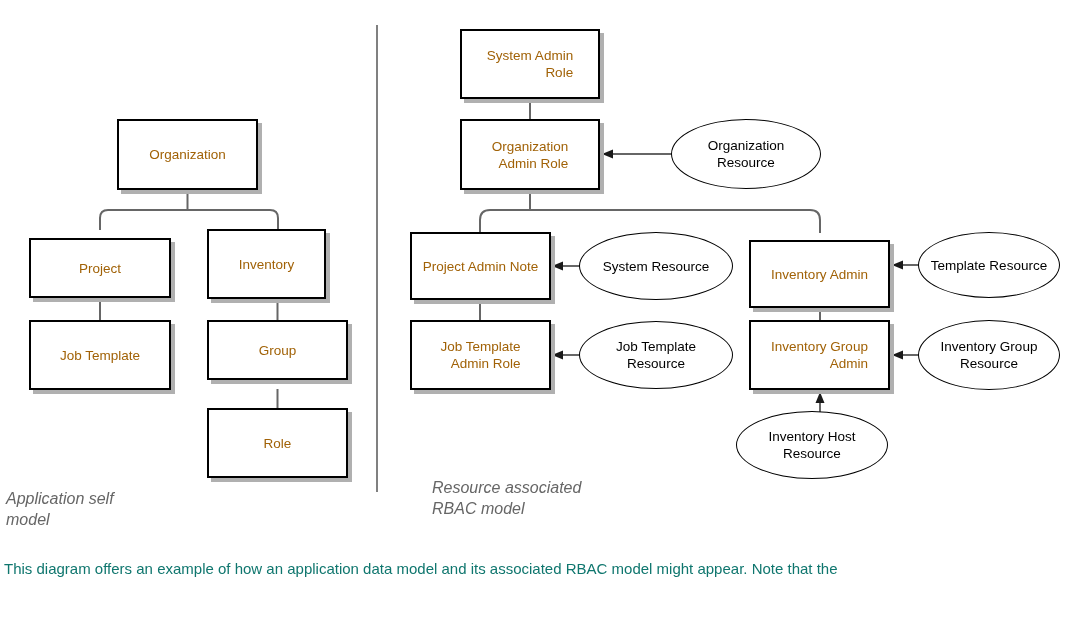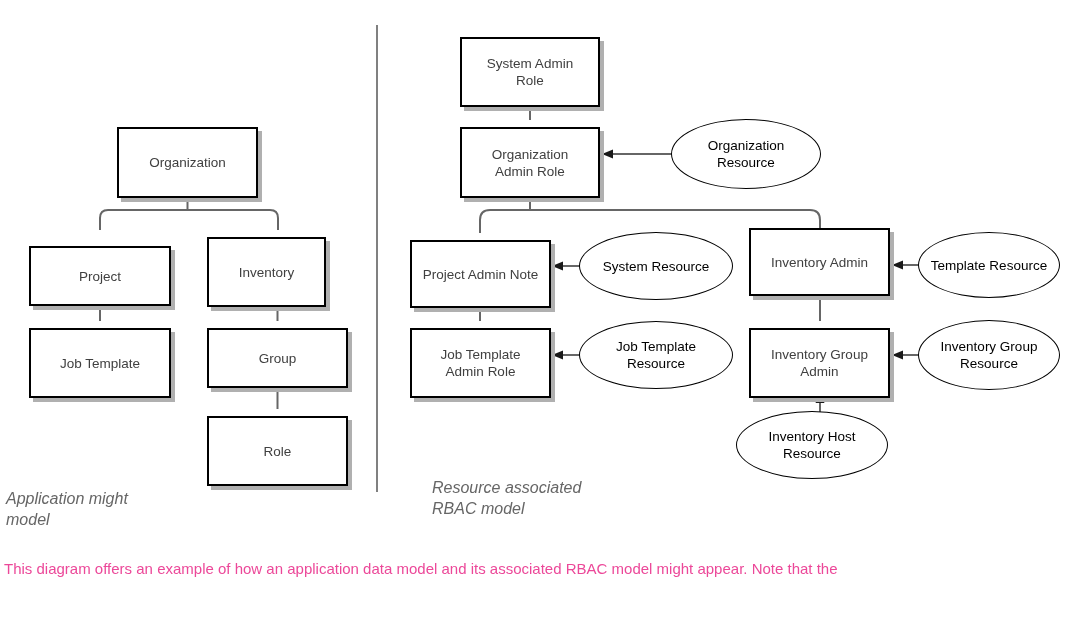--- a/index.html
+++ b/index.html
@@ -18,26 +18,25 @@
   }
   .box {
     position: absolute;
     background: #ffffff;
     border: 2px solid #000000;
     box-shadow: 4px 4px 0 0 #b0b0b0;
     box-sizing: border-box;
     display: flex;
     align-items: center;
     justify-content: center;
-    text-align: center;
+    text-align: right;
     white-space: pre-line;
     font-size: 13.5px;
     line-height: 17px;
-    color: #404040;
-    margin-top: 8px;
+    color: #a16207;
   }
   .ellipse {
     position: absolute;
     background: #ffffff;
     border: 1.5px solid #000000;
     border-radius: 50%;
     box-sizing: border-box;
     display: flex;
     align-items: center;
     justify-content: center;
@@ -54,21 +53,21 @@
     line-height: 21px;
     color: #666666;
     white-space: pre-line;
   }
   .footer {
     position: absolute;
     left: 4px;
     top: 558px;
     font-size: 15px;
     line-height: 22px;
-    color: #ec4899;
+    color: #0f766e;
     white-space: nowrap;
   }
 </style>
 </head>
 <body>
 
 <div class="stage">
 
   <svg class="connector-layer" viewBox="0 0 1078 620" xmlns="http://www.w3.org/2000/svg">
 
@@ -105,29 +104,29 @@
     <polygon points="820,392 815.5,403 824.5,403" fill="#1a1a1a"></polygon>
   </svg>
 
   <div class="box" style="left:117px; top:119px; width:141px; height:71px">Organization</div>
   <div class="box" style="left:29px; top:238px; width:142px; height:60px">Project</div>
   <div class="box" style="left:207px; top:229px; width:119px; height:70px">Inventory</div>
   <div class="box" style="left:29px; top:320px; width:142px; height:70px">Job Template</div>
   <div class="box" style="left:207px; top:320px; width:141px; height:60px">Group</div>
   <div class="box" style="left:207px; top:408px; width:141px; height:70px">Role</div>
 
-  <div class="diagram-caption" style="left:6px; top:488px">Application might
+  <div class="diagram-caption" style="left:6px; top:488px">Application self
 model</div>
 
   <div class="box" style="left:460px; top:29px; width:140px; height:70px">System Admin
 Role</div>
   <div class="box" style="left:460px; top:119px; width:140px; height:71px">Organization
 Admin Role</div>
   <div class="box" style="left:410px; top:232px; width:141px; height:68px">Project Admin Note</div>
-  <div class="box" style="left:749px; top:220px; width:141px; height:68px">Inventory Admin</div>
+  <div class="box" style="left:749px; top:240px; width:141px; height:68px">Inventory Admin</div>
   <div class="box" style="left:410px; top:320px; width:141px; height:70px">Job Template
 Admin Role</div>
   <div class="box" style="left:749px; top:320px; width:141px; height:70px">Inventory Group
 Admin</div>
 
   <div class="ellipse" style="left:671px; top:119px; width:150px; height:70px">Organization
 Resource</div>
   <div class="ellipse" style="left:579px; top:232px; width:154px; height:68px">System Resource</div>
   <div class="ellipse" style="left:918px; top:232px; width:142px; height:66px">Template Resource</div>
   <div class="ellipse" style="left:579px; top:321px; width:154px; height:68px">Job Template

